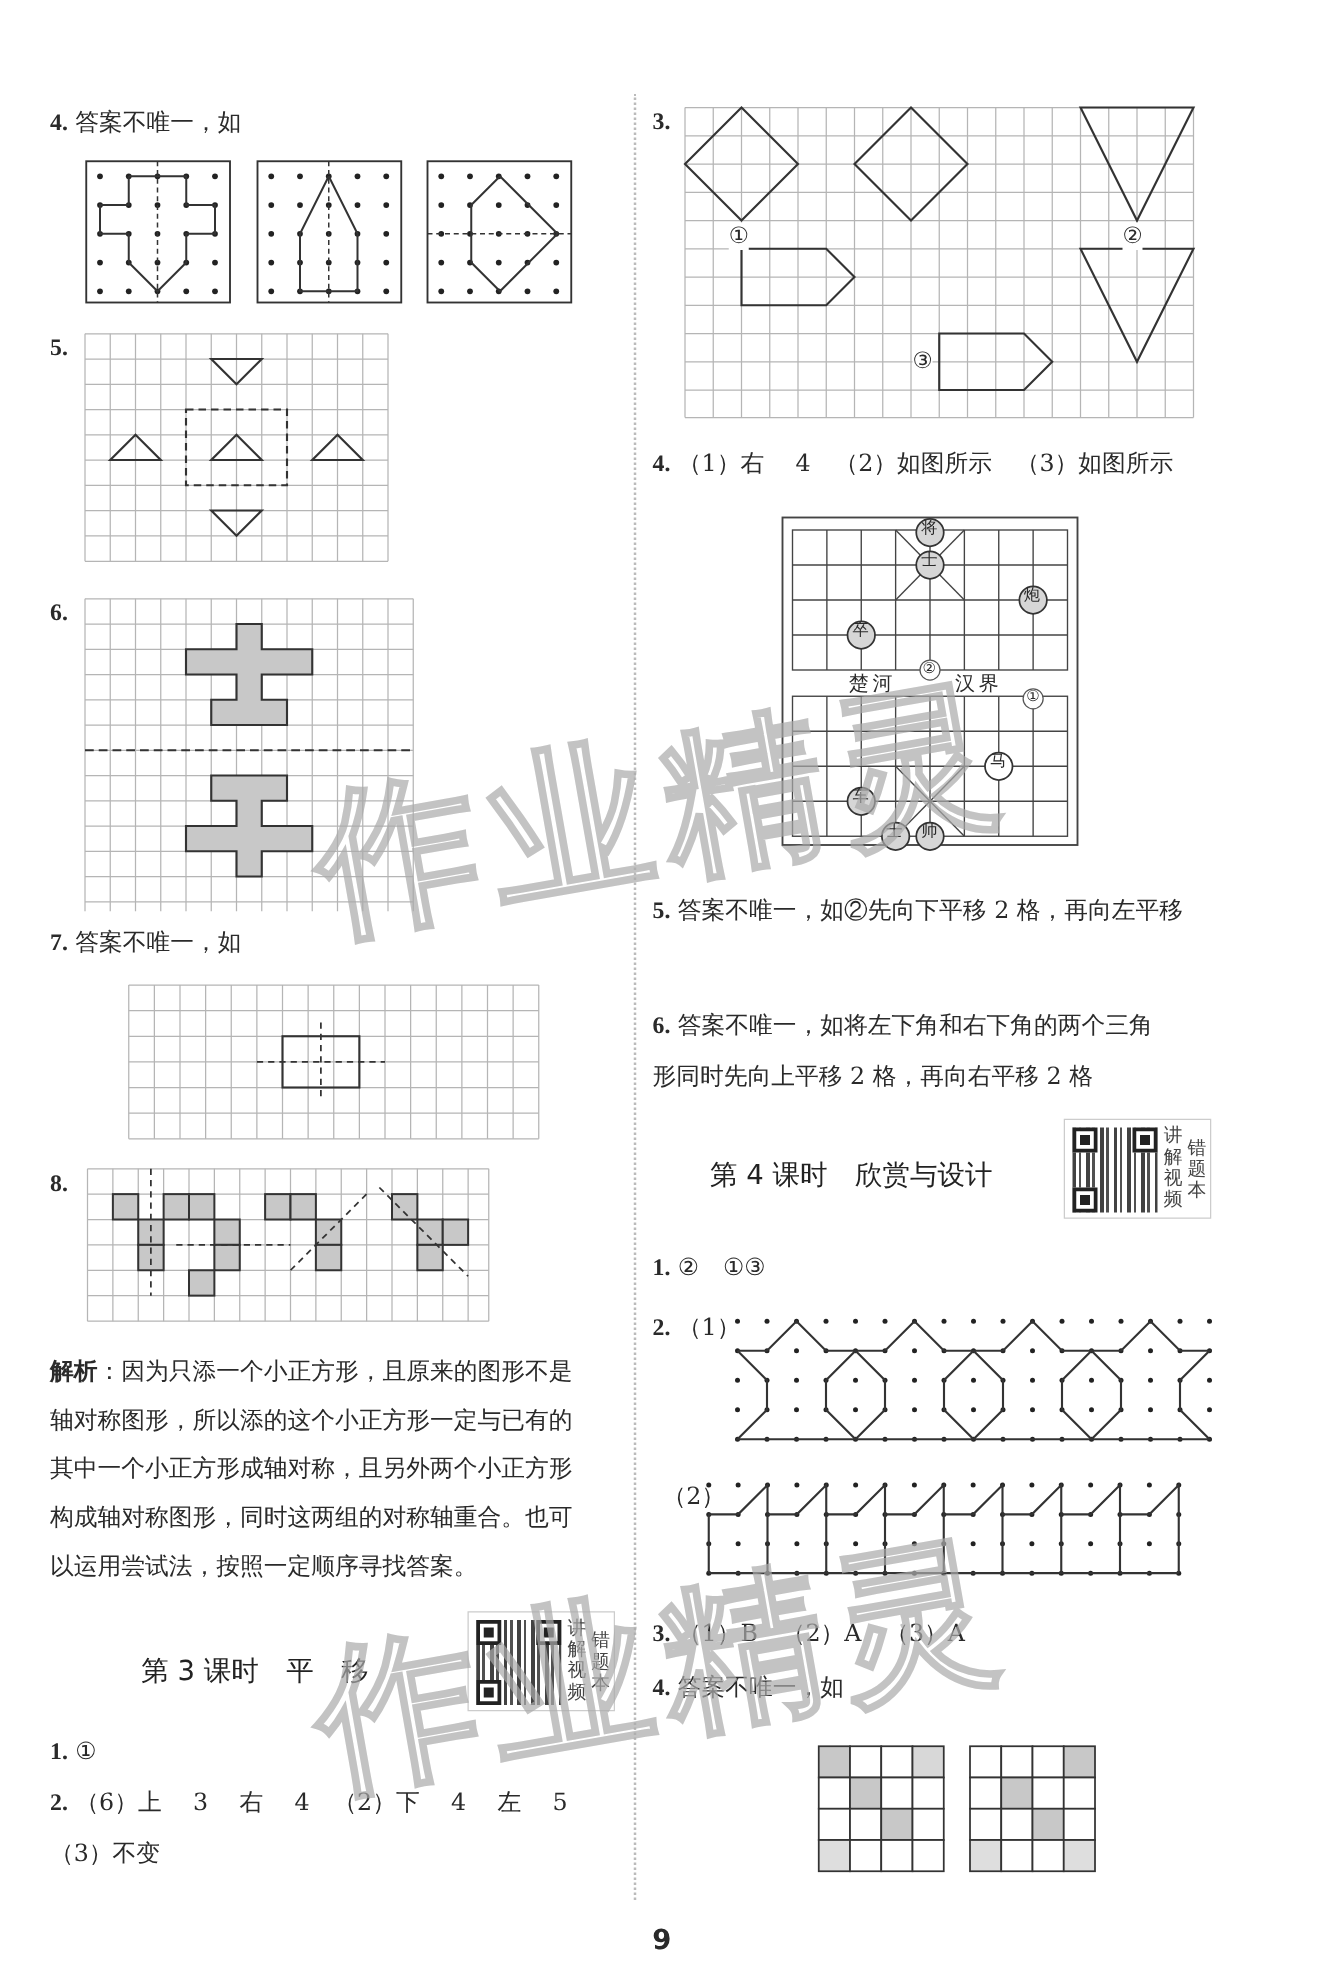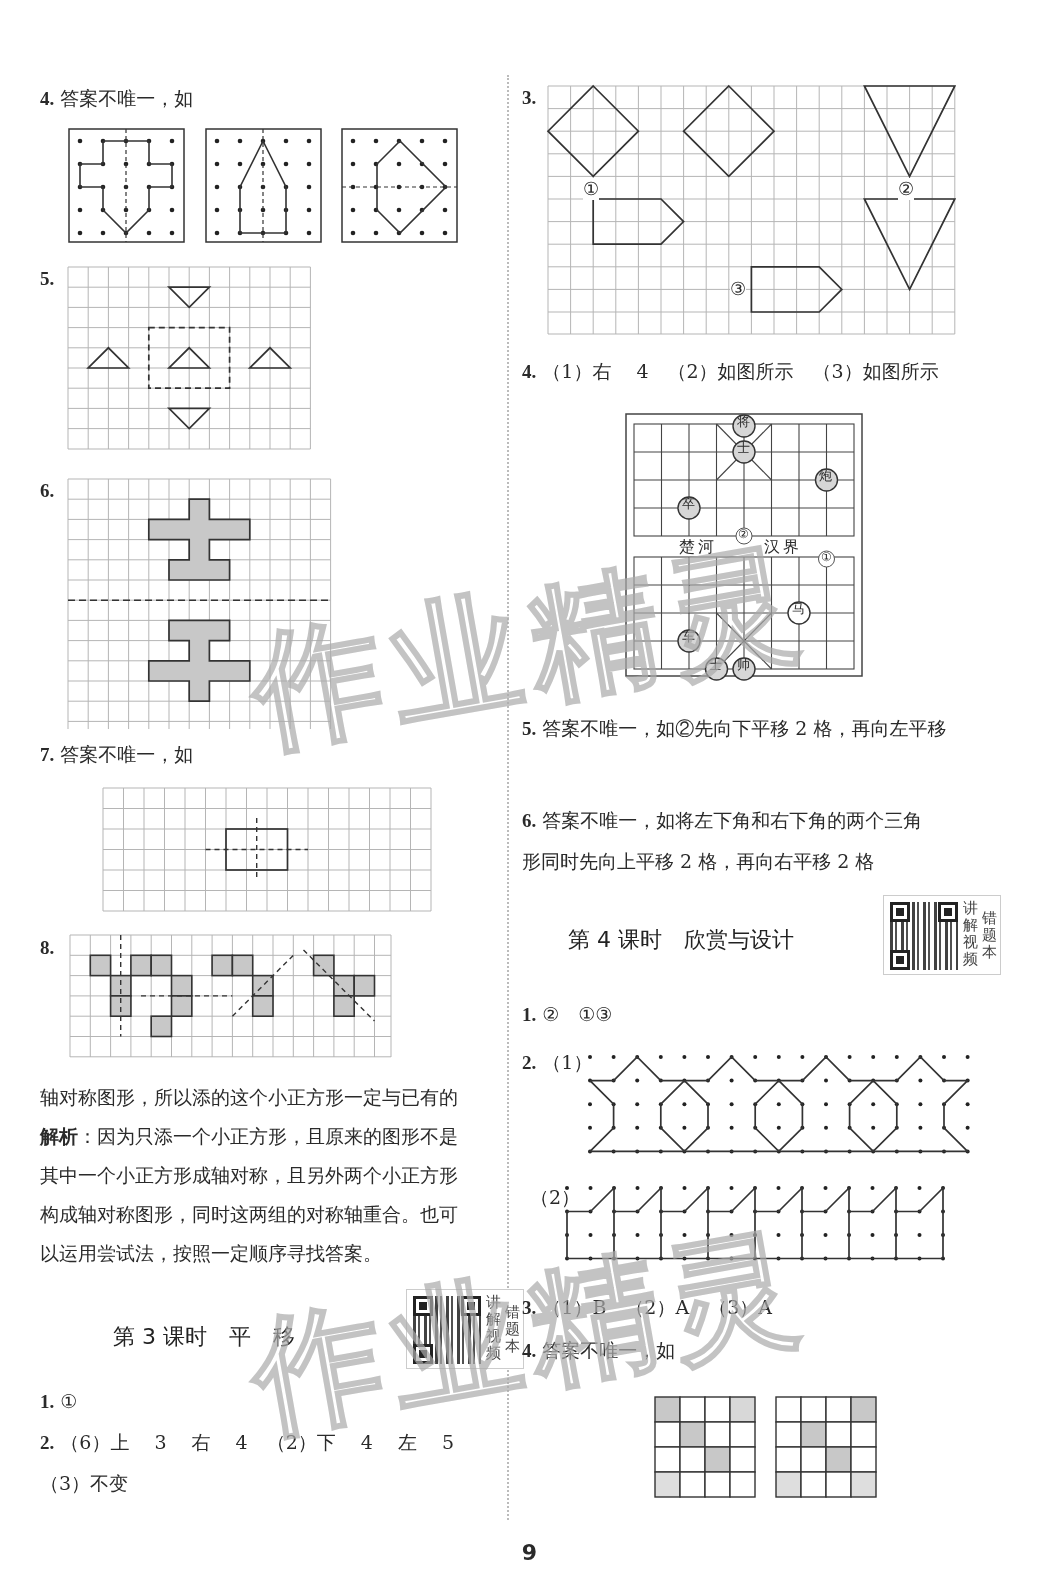--- a/index.html
+++ b/index.html
@@ -3,21 +3,21 @@
 <meta charset="utf-8">
 <style>
   html,body{margin:0;padding:0;background:#fff;}
   body{width:1059px;height:1579px;position:relative;overflow:hidden;font-family:"DejaVu Serif","Liberation Serif",serif;color:#2a2a2a;}
   .abs{position:absolute;}
   .txt{font-size:19px;line-height:22px;white-space:nowrap;}
   .num{font-family:"Liberation Serif",serif;font-weight:bold;font-size:19px;}
   .heading{font-family:"DejaVu Sans","Liberation Sans",sans-serif;font-size:22px;font-weight:500;color:#222;}
   .divider{position:absolute;left:507px;top:75px;width:0;height:1445px;border-left:2px dotted #bbb;}
   .page-num{position:absolute;left:0;width:1059px;top:1540px;text-align:center;font-family:"DejaVu Sans",sans-serif;font-weight:bold;font-size:22px;}
-  .qr-box{position:absolute;border:1px solid #ccc;background:#fff;margin-left:32px;}
+  .qr-box{position:absolute;border:1px solid #ccc;background:#fff;}
   .qr{position:absolute;left:6px;top:6px;width:68px;height:68px;
       background:
        repeating-linear-gradient(90deg,#222 0 3px,#fff 3px 5px,#333 5px 7px,#fff 7px 11px),
        #fff;opacity:.85;}
   .qr-corner{position:absolute;width:14px;height:14px;border:3px solid #222;background:#fff;}
   .qr-corner::after{content:"";position:absolute;left:3px;top:3px;width:8px;height:8px;background:#222;}
   .qr-text{position:absolute;font-size:15px;line-height:17px;color:#444;width:16px;white-space:normal;word-break:break-all;}
   svg{position:absolute;overflow:visible;}
   .watermark{font-family:"DejaVu Sans",sans-serif;font-size:130px;font-weight:bold;color:transparent;-webkit-text-stroke:2px #aaa;letter-spacing:10px;transform:rotate(-10deg);opacity:.7;}
 </style>
@@ -245,22 +245,22 @@
   </g>
   <g stroke="#333" stroke-width="1.4" stroke-dasharray="5,4">
     <line x1="50.7" y1="0" x2="50.7" y2="101.5"></line>
     <line x1="71" y1="60.9" x2="162.4" y2="60.9"></line>
     <line x1="162.4" y1="81.2" x2="223.3" y2="20.3"></line>
     <line x1="233.5" y1="15" x2="304.5" y2="86"></line>
   </g>
 </svg>
 
 <div class="abs txt" style="left:40px;top:1078px;line-height:39px;font-size:19px;">
+  <div><b style="font-family:'DejaVu Sans',sans-serif;">解析</b><span>：因为只添一个小正方形，且原来的图形不是</span></div>
   <div>轴对称图形，所以添的这个小正方形一定与已有的</div>
-  <div><b style="font-family:'DejaVu Sans',sans-serif;">解析</b><span>：因为只添一个小正方形，且原来的图形不是</span></div>
   <div>其中一个小正方形成轴对称，且另外两个小正方形</div>
   <div>构成轴对称图形，同时这两组的对称轴重合。也可</div>
   <div>以运用尝试法，按照一定顺序寻找答案。</div>
 </div>
 
 <div class="abs heading" style="left:113px;top:1322px;">第 3 课时　平　移</div>
 <div class="qr-box" style="left:374px;top:1289px;width:116px;height:78px;">
   <div class="qr"></div>
   <div class="qr-corner" style="left:6px;top:6px;"></div>
   <div class="qr-corner" style="left:54px;top:6px;"></div>

